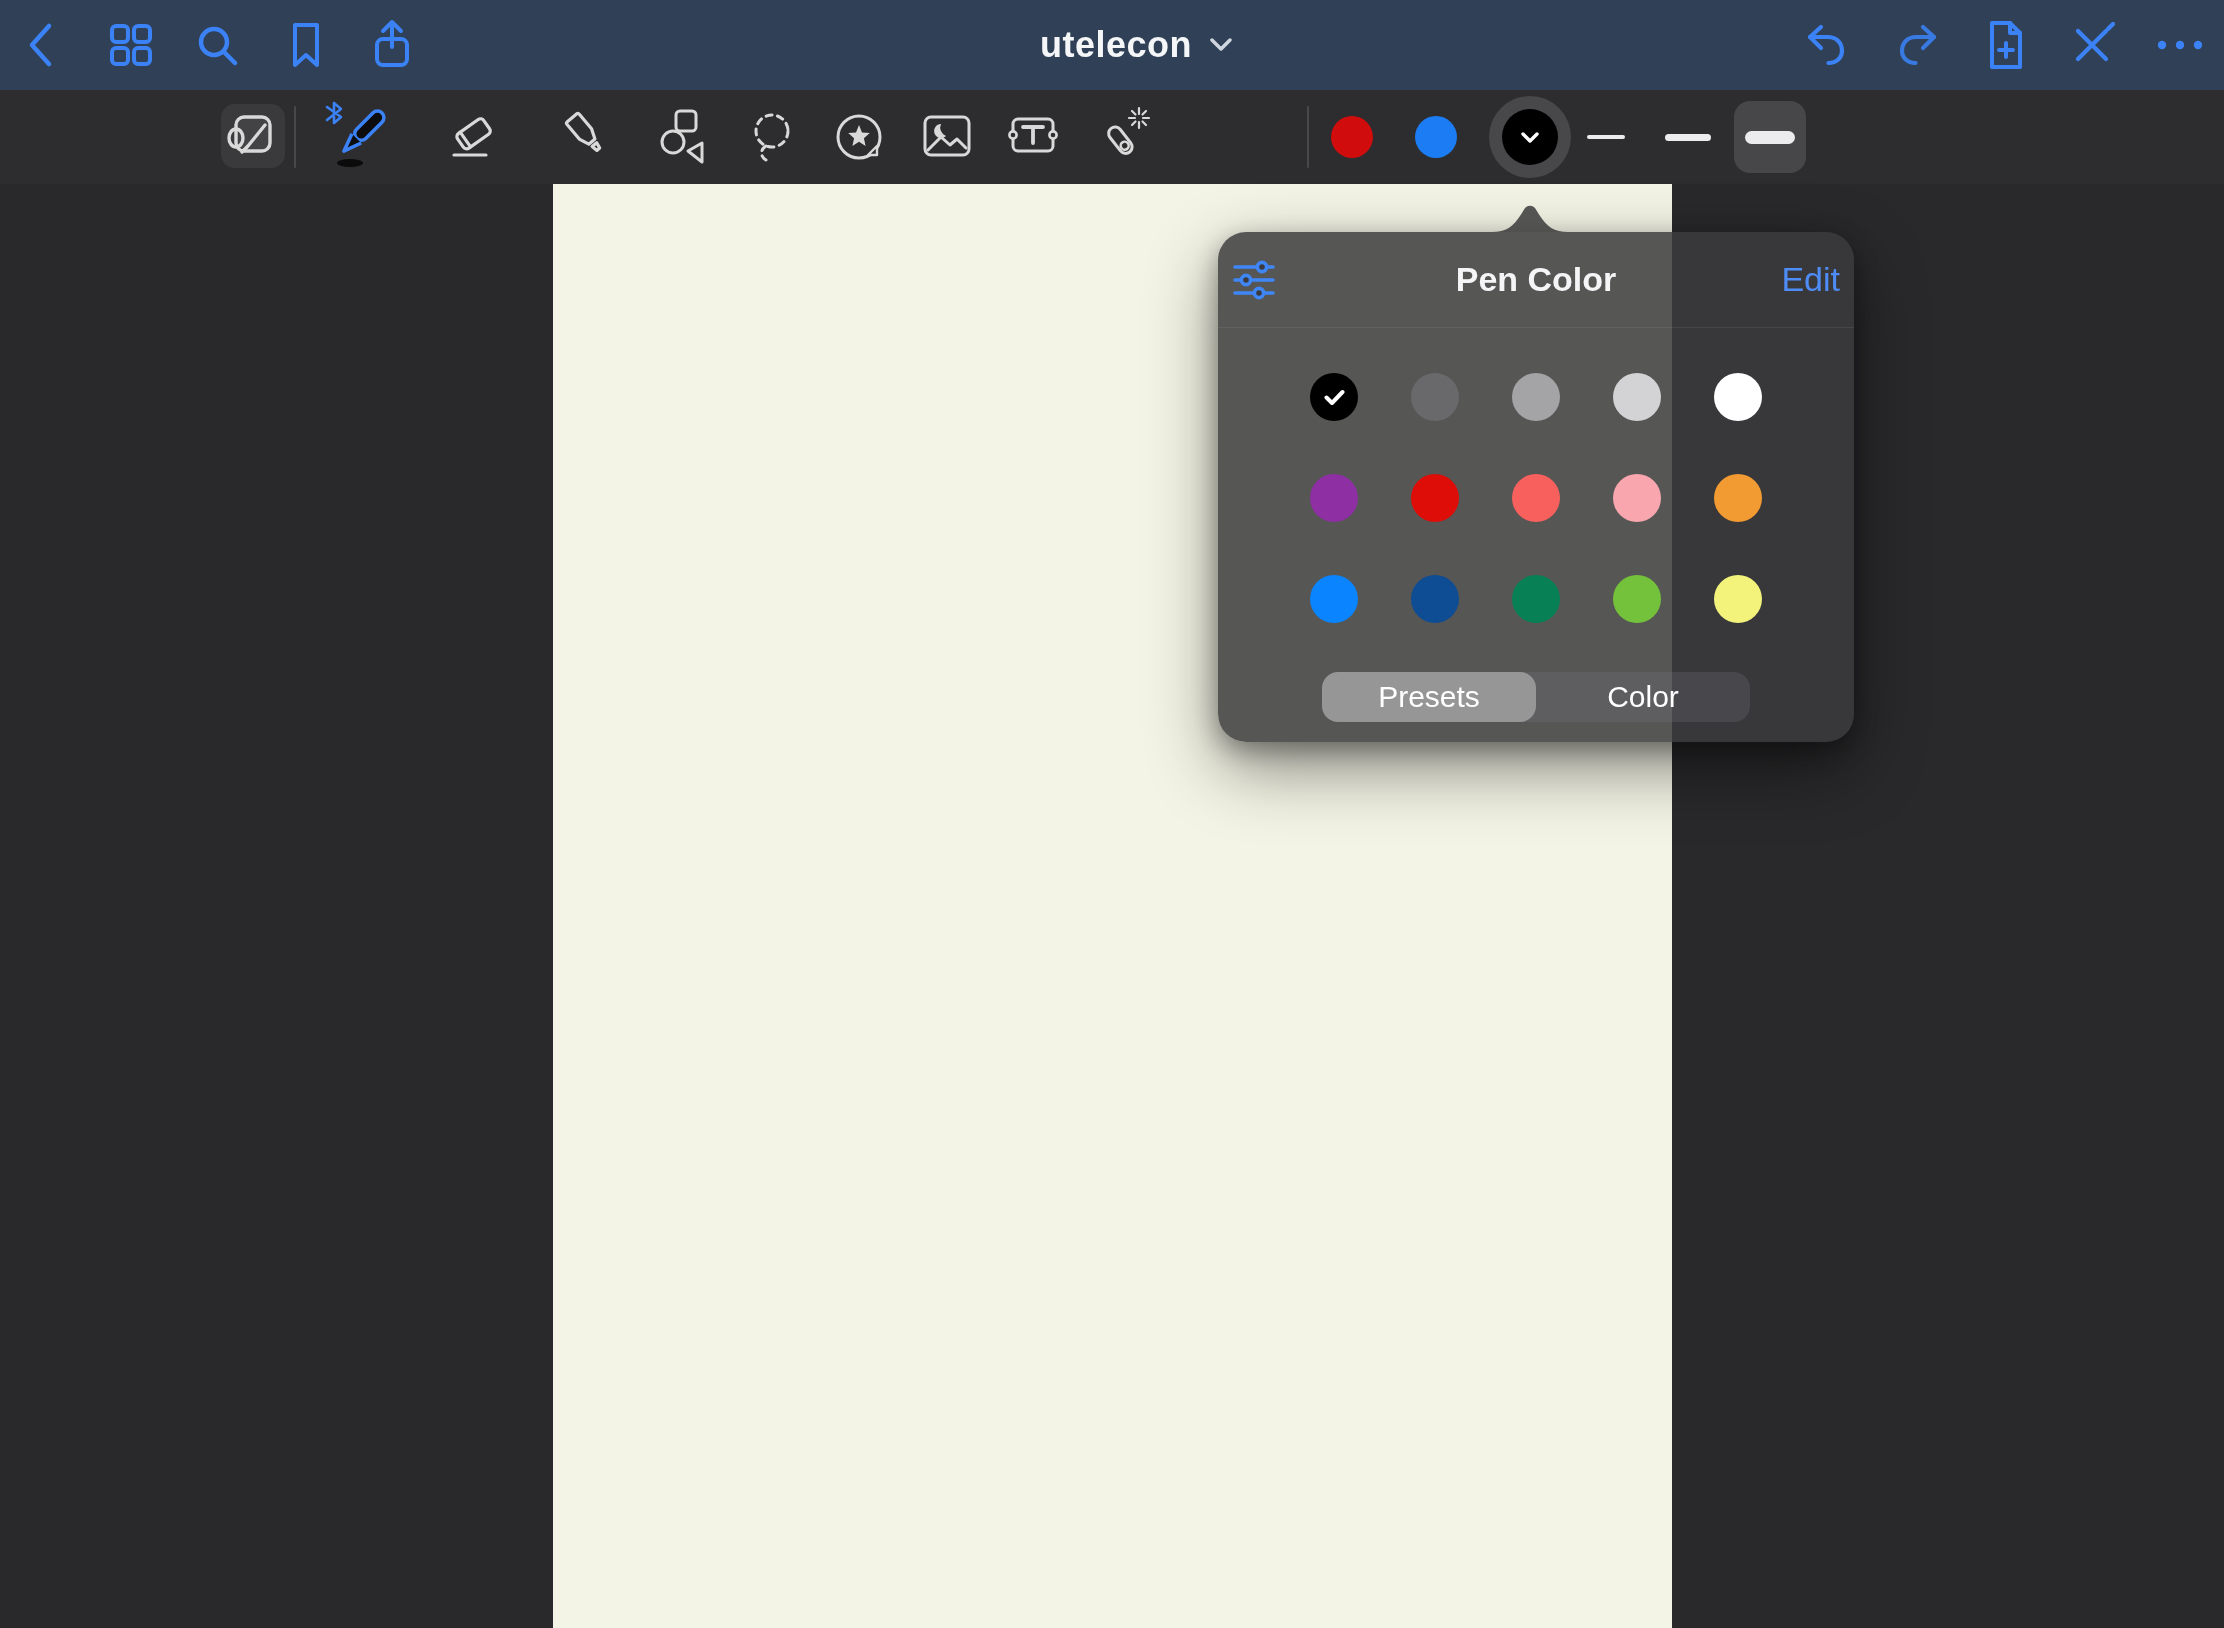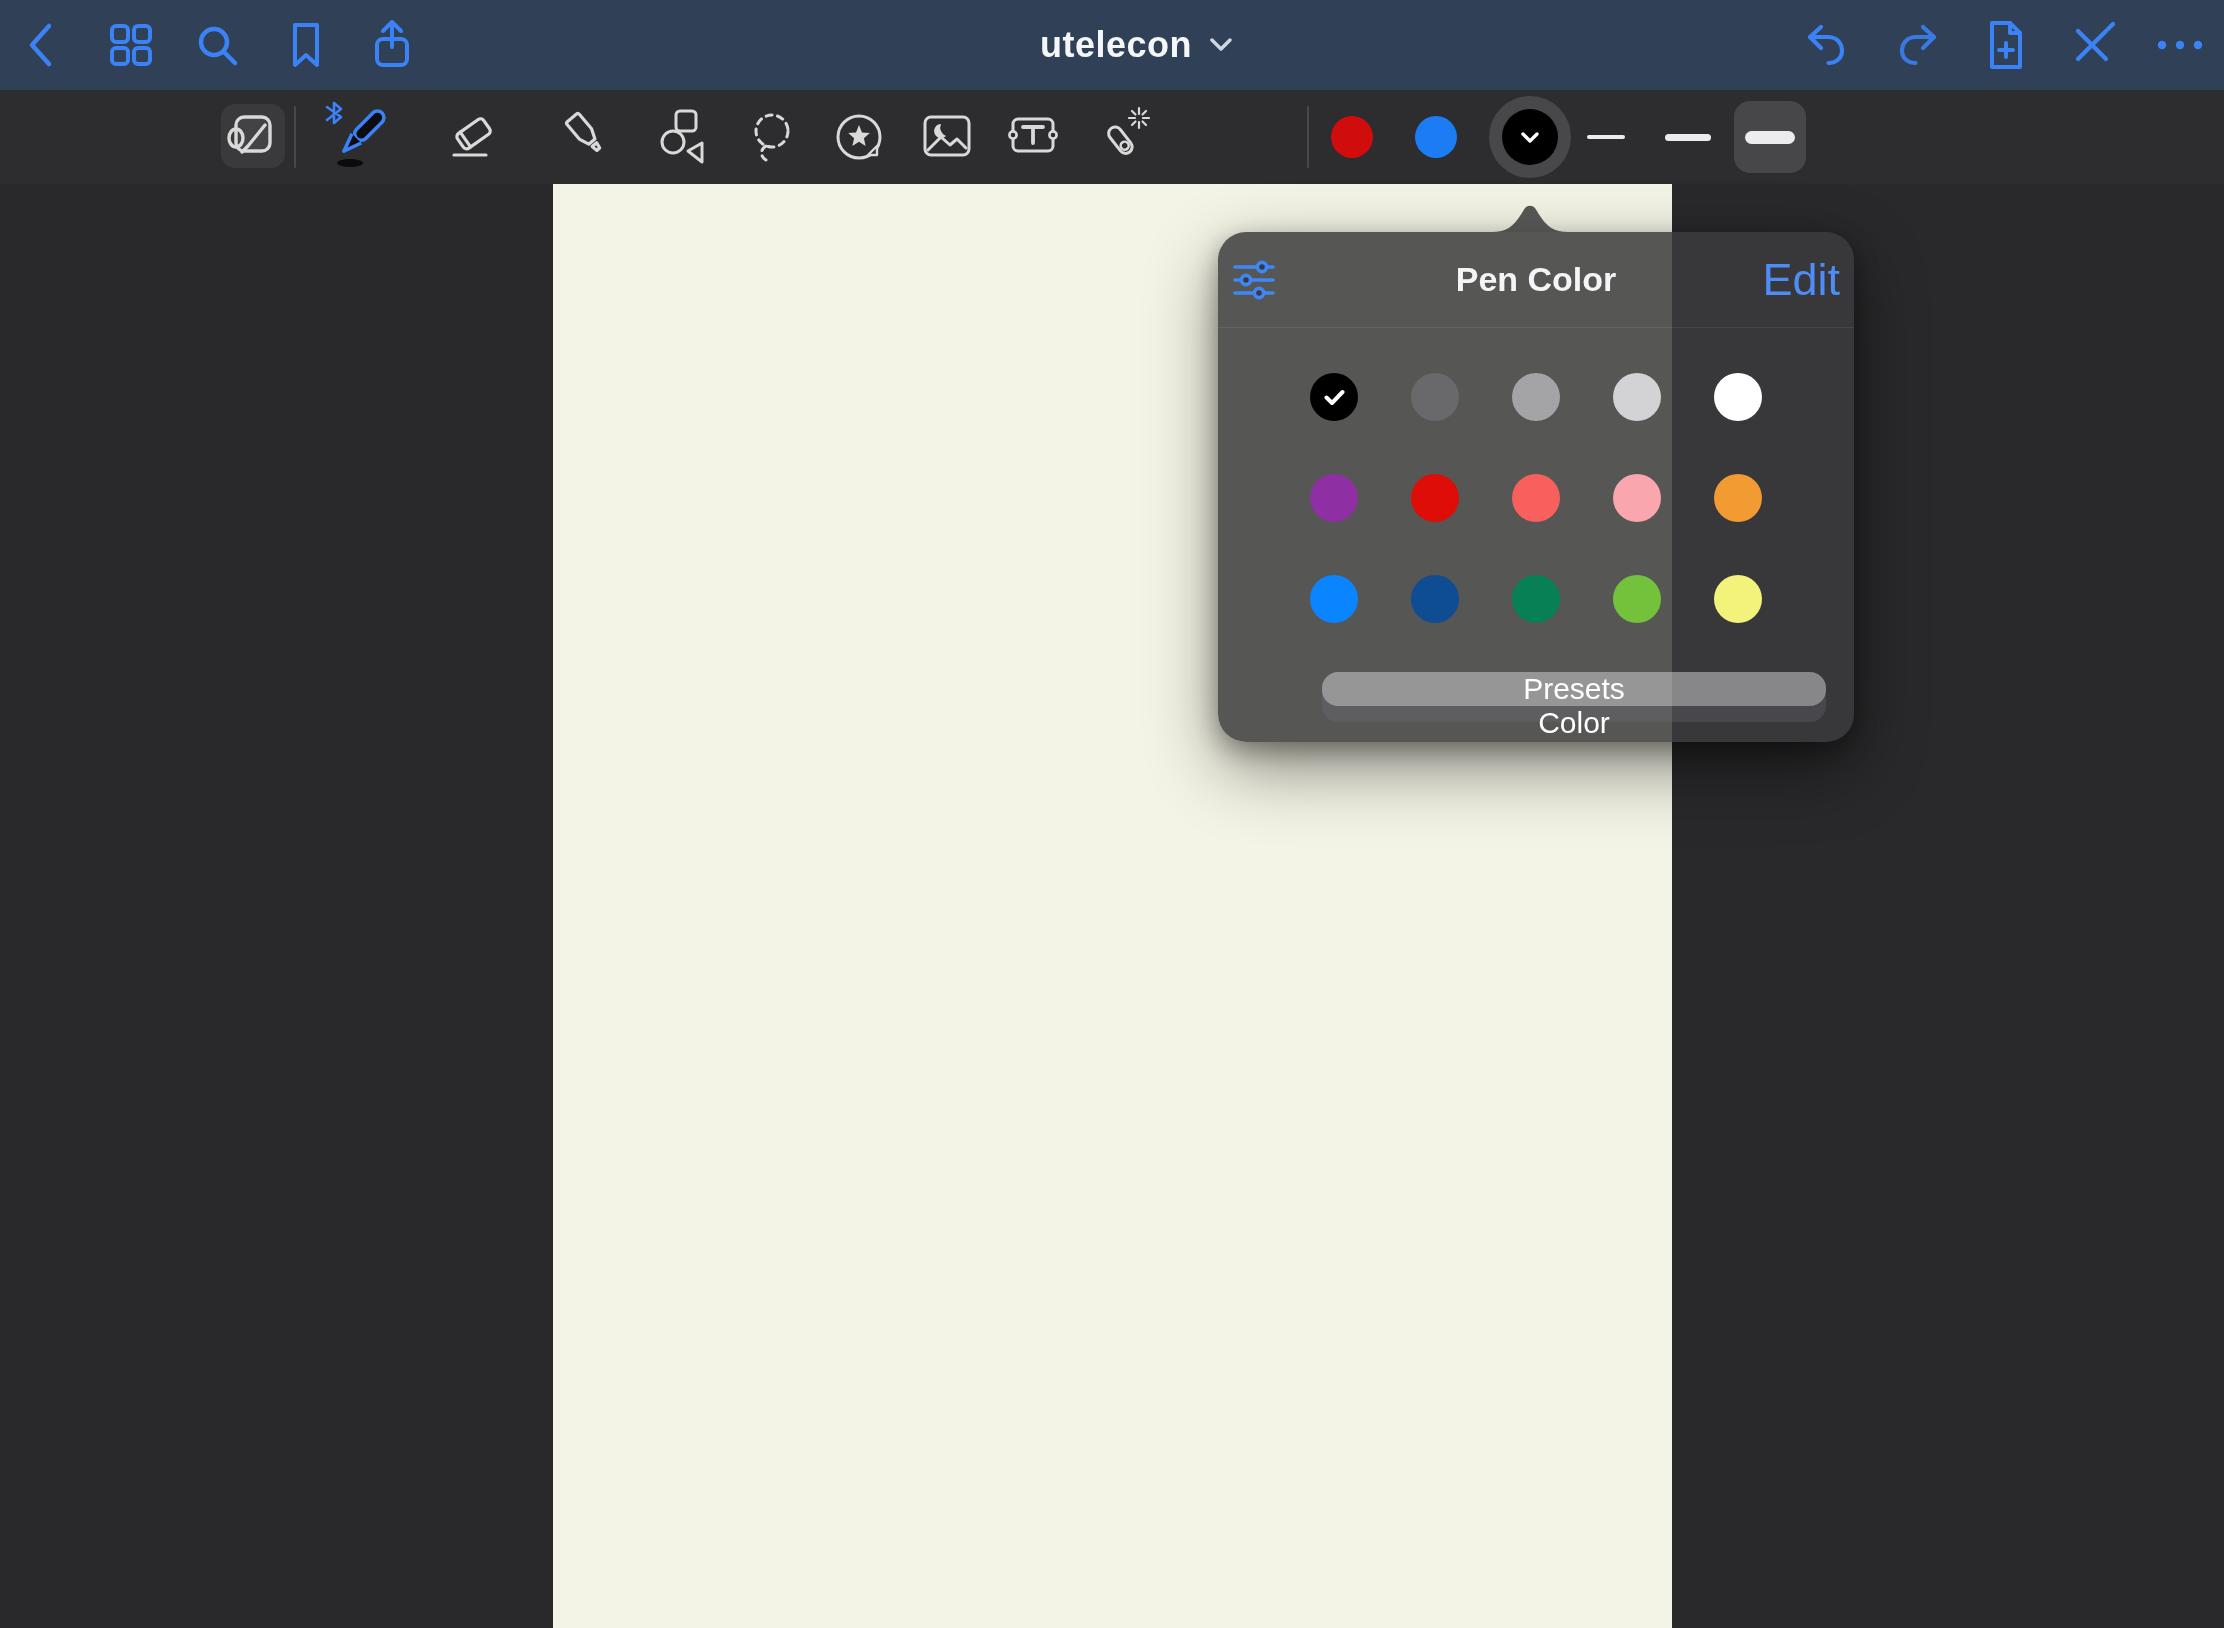--- a/index.html
+++ b/index.html
@@ -51,28 +51,28 @@
   
   .pop-arrow{position:absolute;left:1492px;top:202px;z-index:6;}
   .popover{position:absolute;left:1218px;top:232px;width:636px;height:510px;z-index:5;
     background:var(--material);border-radius:28px;
     box-shadow:0 26px 70px rgba(0,0,0,.45),0 8px 24px rgba(0,0,0,.32);}
   .pop-header{position:relative;height:96px;display:flex;align-items:center;
     justify-content:space-between;padding:0 14px;border-bottom:1px solid rgba(255,255,255,.07);}
   .pop-title{position:absolute;left:0;right:0;text-align:center;color:#f5f5f7;font-size:34px;
     font-weight:700;pointer-events:none;}
   .icon-btn{background:none;border:none;cursor:pointer;display:flex;align-items:center;z-index:2;}
-  .edit-btn{background:none;border:none;cursor:pointer;color:var(--edit);font-size:45px;
+  .edit-btn{background:none;border:none;cursor:pointer;color:var(--edit);font-size:34px;
     font-family:inherit;z-index:2;}
   .swatch-grid{width:452px;margin:45px auto 0;display:grid;
     grid-template-columns:repeat(5,48px);gap:53px;}
   .swatch{width:48px;height:48px;border-radius:50%;border:none;cursor:pointer;display:flex;
     align-items:center;justify-content:center;padding:0;}
-  .segmented{position:absolute;left:104px;top:440px;width:504px;height:50px;border-radius:16px;
-    background:rgba(118,118,128,.26);display:flex;flex-direction:column;}
+  .segmented{position:absolute;left:104px;top:440px;width:428px;height:50px;border-radius:16px;
+    background:rgba(118,118,128,.26);display:flex;}
   .seg{flex:1;border:none;background:none;border-radius:16px;color:#fff;font-size:30px;
     font-family:inherit;cursor:pointer;}
   .seg.sel{background:rgba(255,255,255,.35);}
 </style>
 </head>
 <body>
 
 <div class="stage">
 
   <header class="nav">

